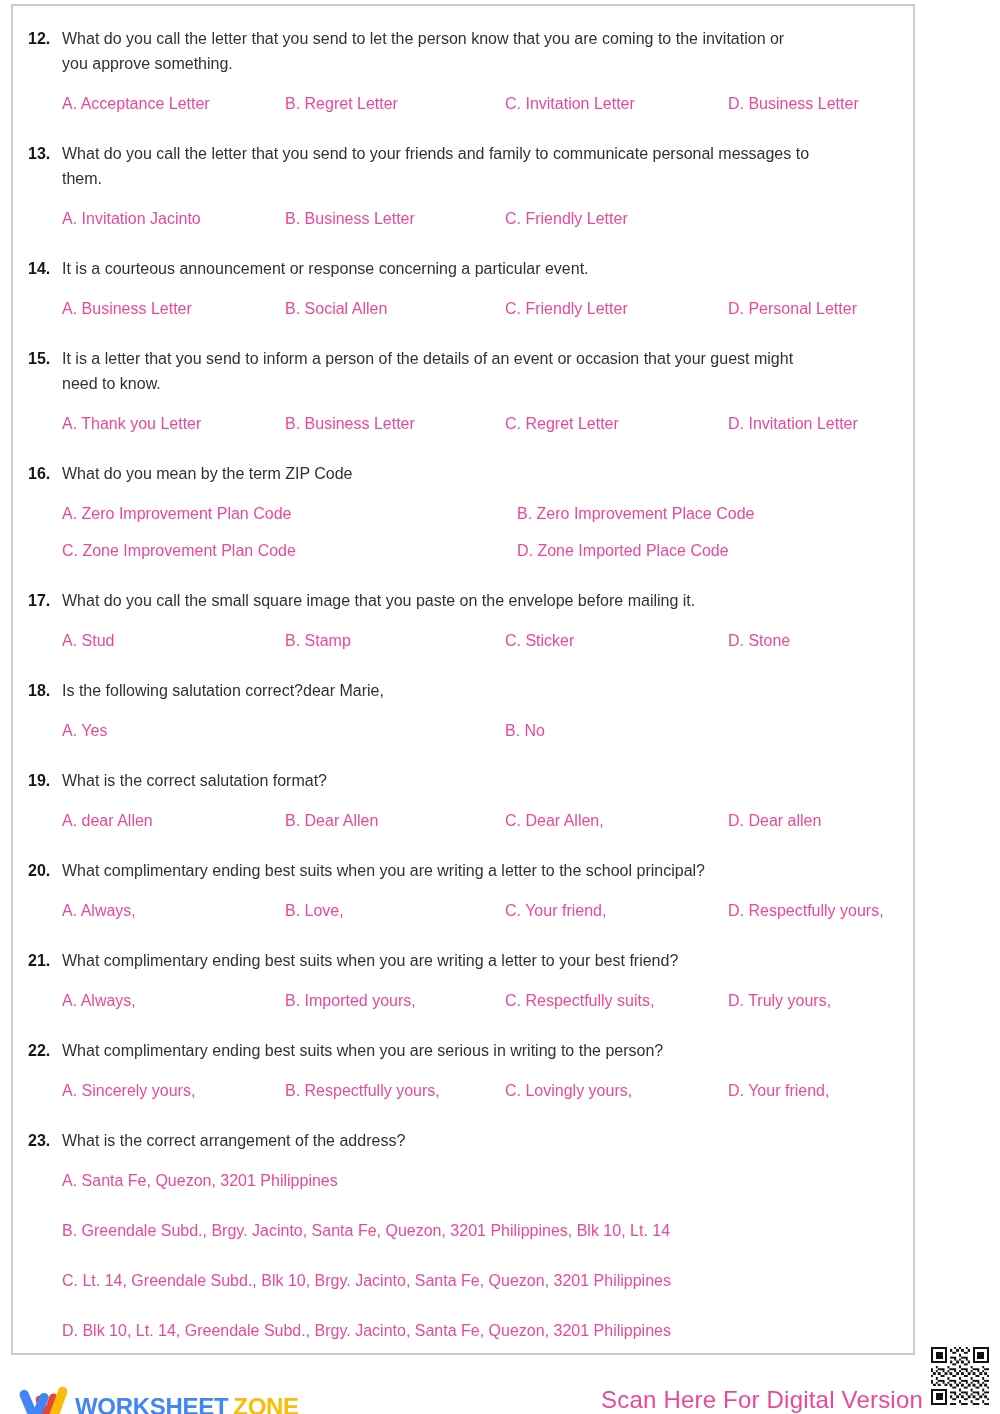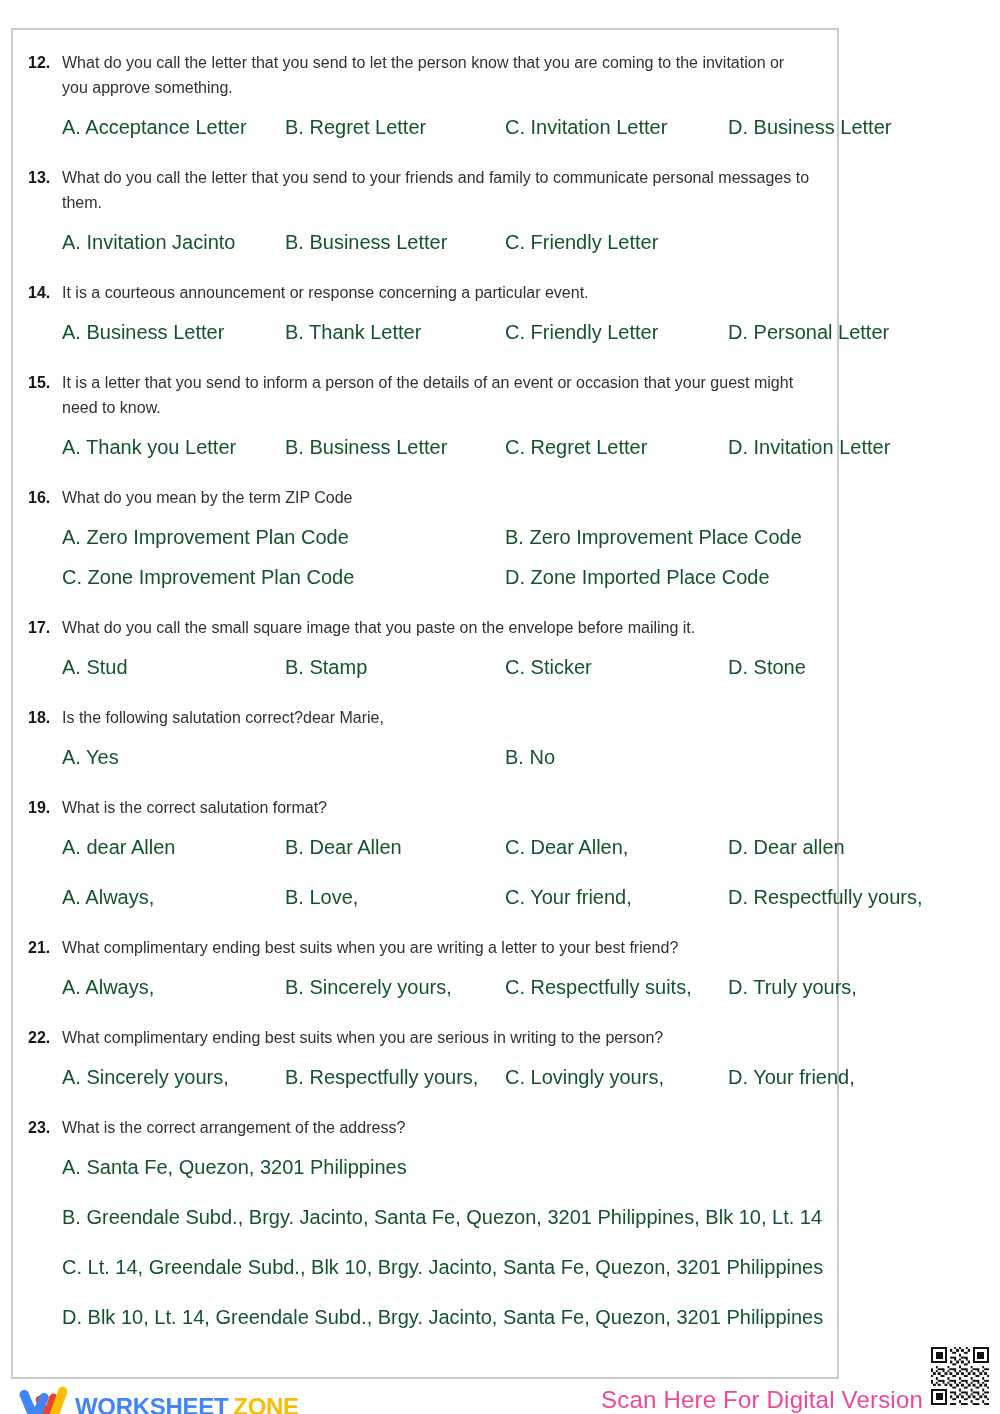--- a/index.html
+++ b/index.html
@@ -6,22 +6,22 @@
   html, body {
     width: 1000px; height: 1414px;
     background: #ffffff;
     font-family: "Liberation Sans", sans-serif;
     color: #303030;
     overflow: hidden;
     position: relative;
   }
   .page-box {
     position: absolute;
-    left: 11px; top: 28px;
-    width: 828px; height: 1351px;
+    left: 11px; top: 4px;
+    width: 904px; height: 1351px;
     border: 2px solid #cbcbcb;
     background: #ffffff;
     padding: 16px 26px 0 15px;
   }
   .question { margin-top: 25px; }
   .question:first-child { margin-top: 4px; }
   .qrow { display: flex; align-items: flex-start; }
   .qnum {
     flex: 0 0 34px;
     font-weight: bold;
@@ -31,27 +31,27 @@
   }
   .qtext {
     font-size: 16px;
     line-height: 25px;
     color: #313131;
     max-width: 750px;
   }
   .options {
     margin-left: 34px;
     margin-top: 15px;
-    font-size: 20px;
+    font-size: 16px;
     line-height: 25px;
-    color: #14532d;
+    color: #ec4899;
   }
   .options.cols4 { display: grid; grid-template-columns: 223px 220px 223px auto; }
   .options.cols2 { display: grid; grid-template-columns: 443px auto; }
-  .options.cols2x2 { display: grid; grid-template-columns: 443px auto; row-gap: 15px; }
+  .options.cols2x2 { display: grid; grid-template-columns: 443px auto; row-gap: 15px; gap: 12px; }
   .options.stack .opt { display: block; }
   .options.stack .opt + .opt { margin-top: 25px; }
   .opt { white-space: nowrap; }
 
   .footer {
     position: absolute;
     left: 19px; top: 1366px;
     width: 984px; height: 46px;
     display: flex;
     align-items: flex-start;
@@ -108,21 +108,21 @@
     </div>
   </div>
 
   <div class="question">
     <div class="qrow">
       <span class="qnum">14.</span>
       <span class="qtext">It is a courteous announcement or response concerning a particular event.</span>
     </div>
     <div class="options cols4">
       <span class="opt">A. Business Letter</span>
-      <span class="opt">B. Thank Letter</span>
+      <span class="opt">B. Social Allen</span>
       <span class="opt">C. Friendly Letter</span>
       <span class="opt">D. Personal Letter</span>
     </div>
   </div>
 
   <div class="question">
     <div class="qrow">
       <span class="qnum">15.</span>
       <span class="qtext">It is a letter that you send to inform a person of the details of an event or occasion that your guest might need to know.</span>
     </div>
@@ -178,36 +178,40 @@
     </div>
     <div class="options cols4">
       <span class="opt">A. dear Allen</span>
       <span class="opt">B. Dear Allen</span>
       <span class="opt">C. Dear Allen,</span>
       <span class="opt">D. Dear allen</span>
     </div>
   </div>
 
   <div class="question">
+    <div class="qrow">
+      <span class="qnum">20.</span>
+      <span class="qtext">What complimentary ending best suits when you are writing a letter to the school principal?</span>
+    </div>
     <div class="options cols4">
       <span class="opt">A. Always,</span>
       <span class="opt">B. Love,</span>
       <span class="opt">C. Your friend,</span>
       <span class="opt">D. Respectfully yours,</span>
     </div>
   </div>
 
   <div class="question">
     <div class="qrow">
       <span class="qnum">21.</span>
       <span class="qtext">What complimentary ending best suits when you are writing a letter to your best friend?</span>
     </div>
     <div class="options cols4">
       <span class="opt">A. Always,</span>
-      <span class="opt">B. Sincerely yours,</span>
+      <span class="opt">B. Imported yours,</span>
       <span class="opt">C. Respectfully suits,</span>
       <span class="opt">D. Truly yours,</span>
     </div>
   </div>
 
   <div class="question">
     <div class="qrow">
       <span class="qnum">22.</span>
       <span class="qtext">What complimentary ending best suits when you are serious in writing to the person?</span>
     </div>

